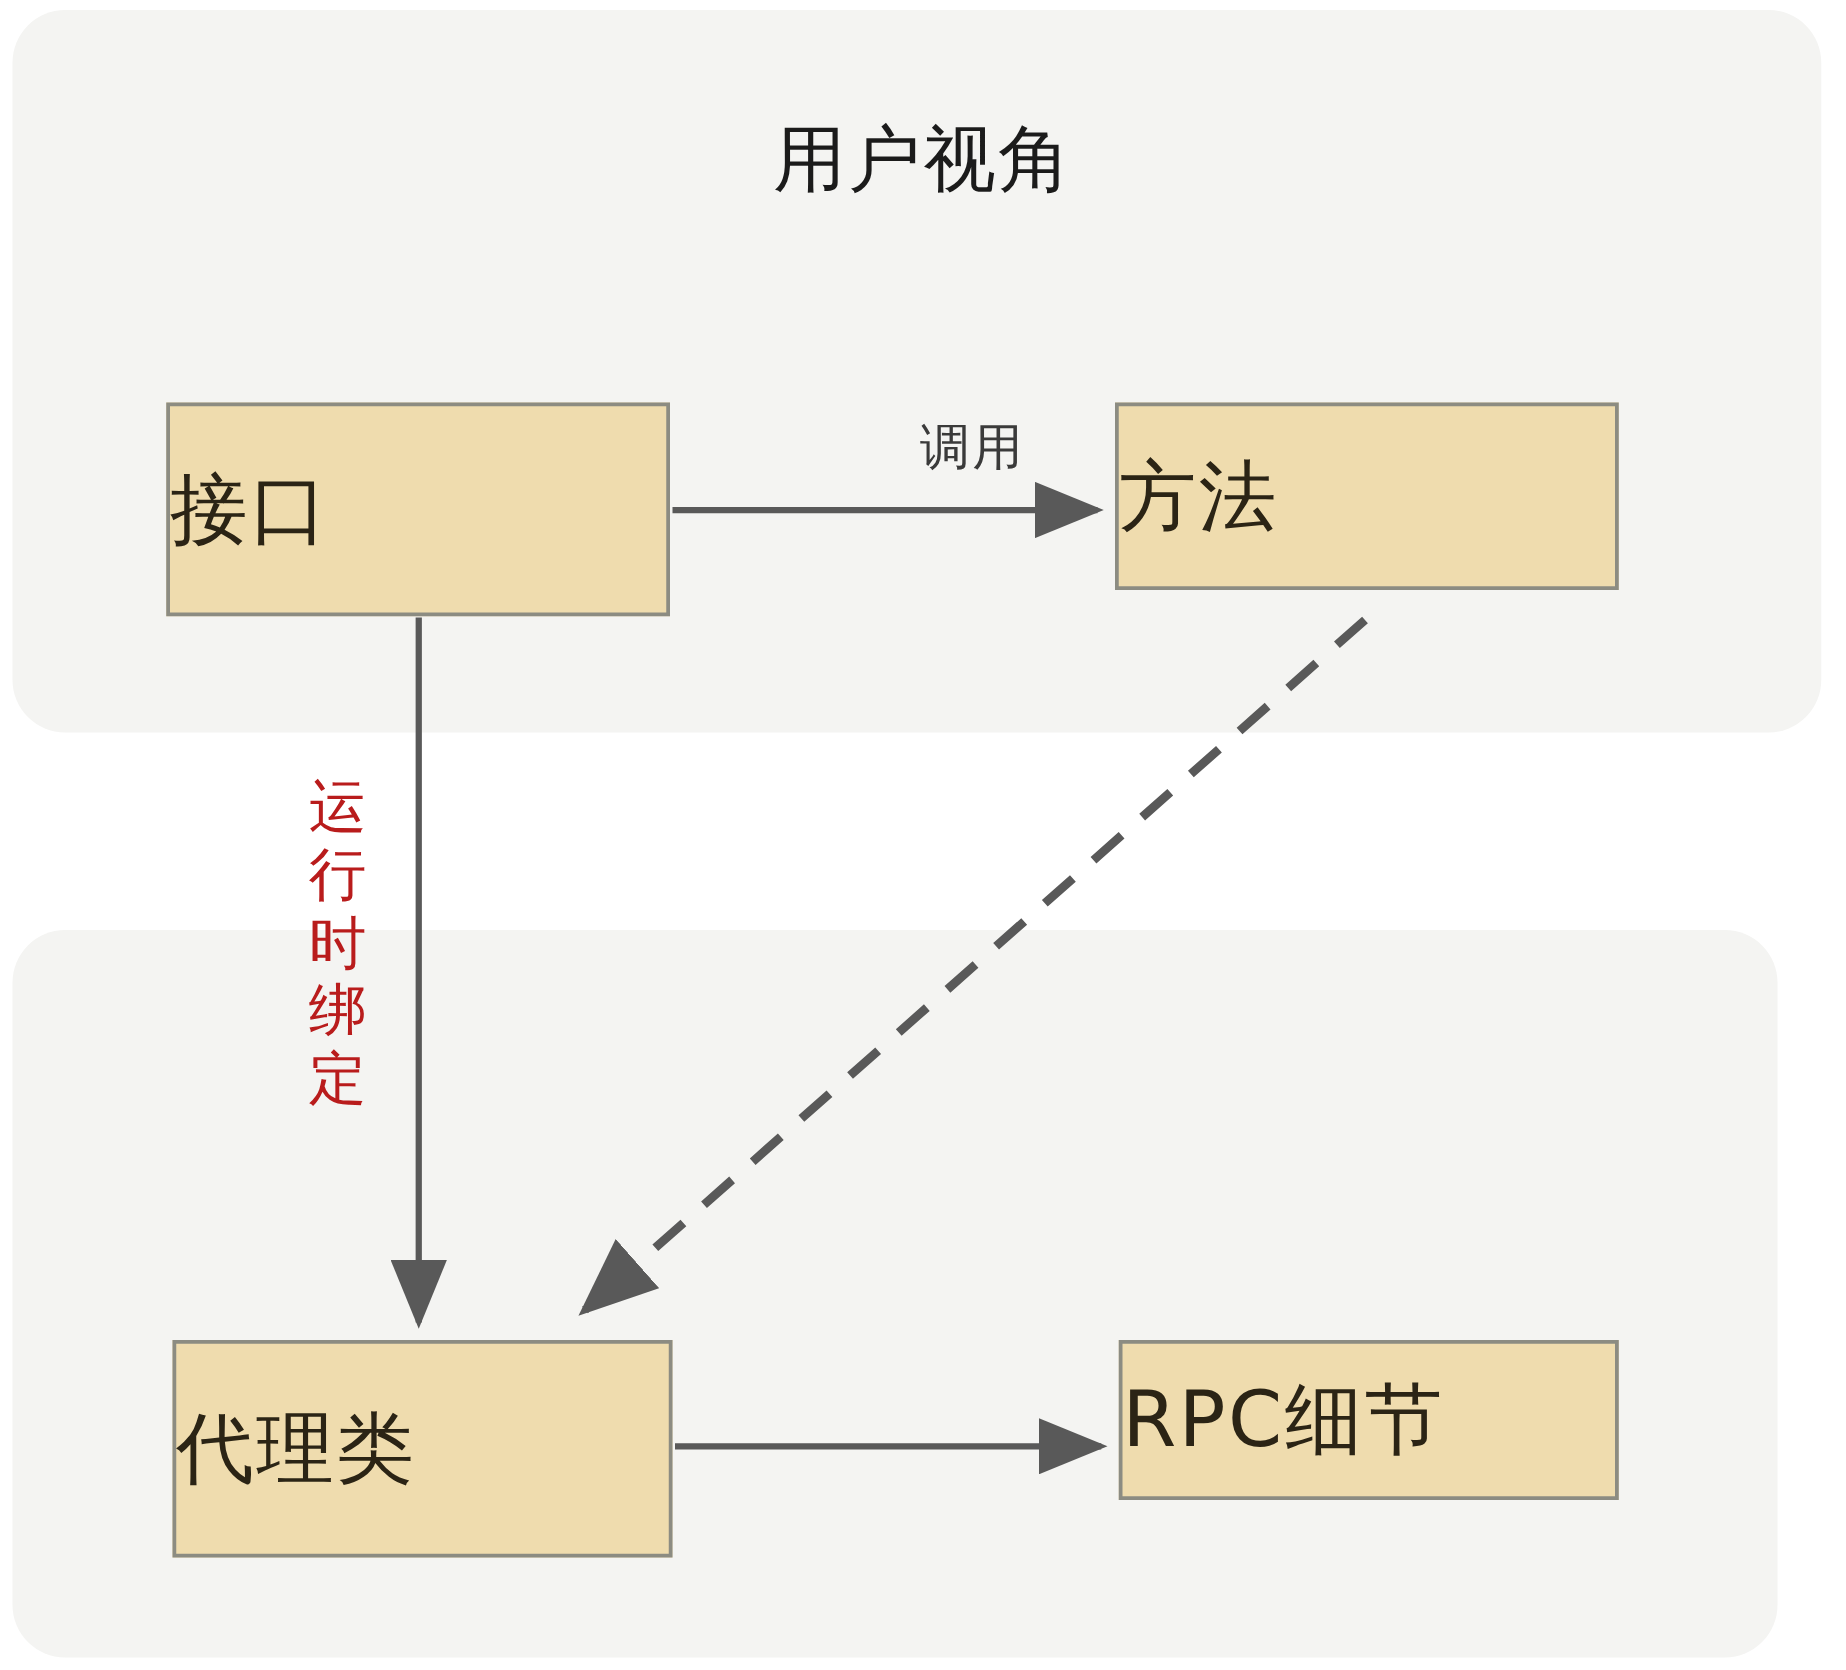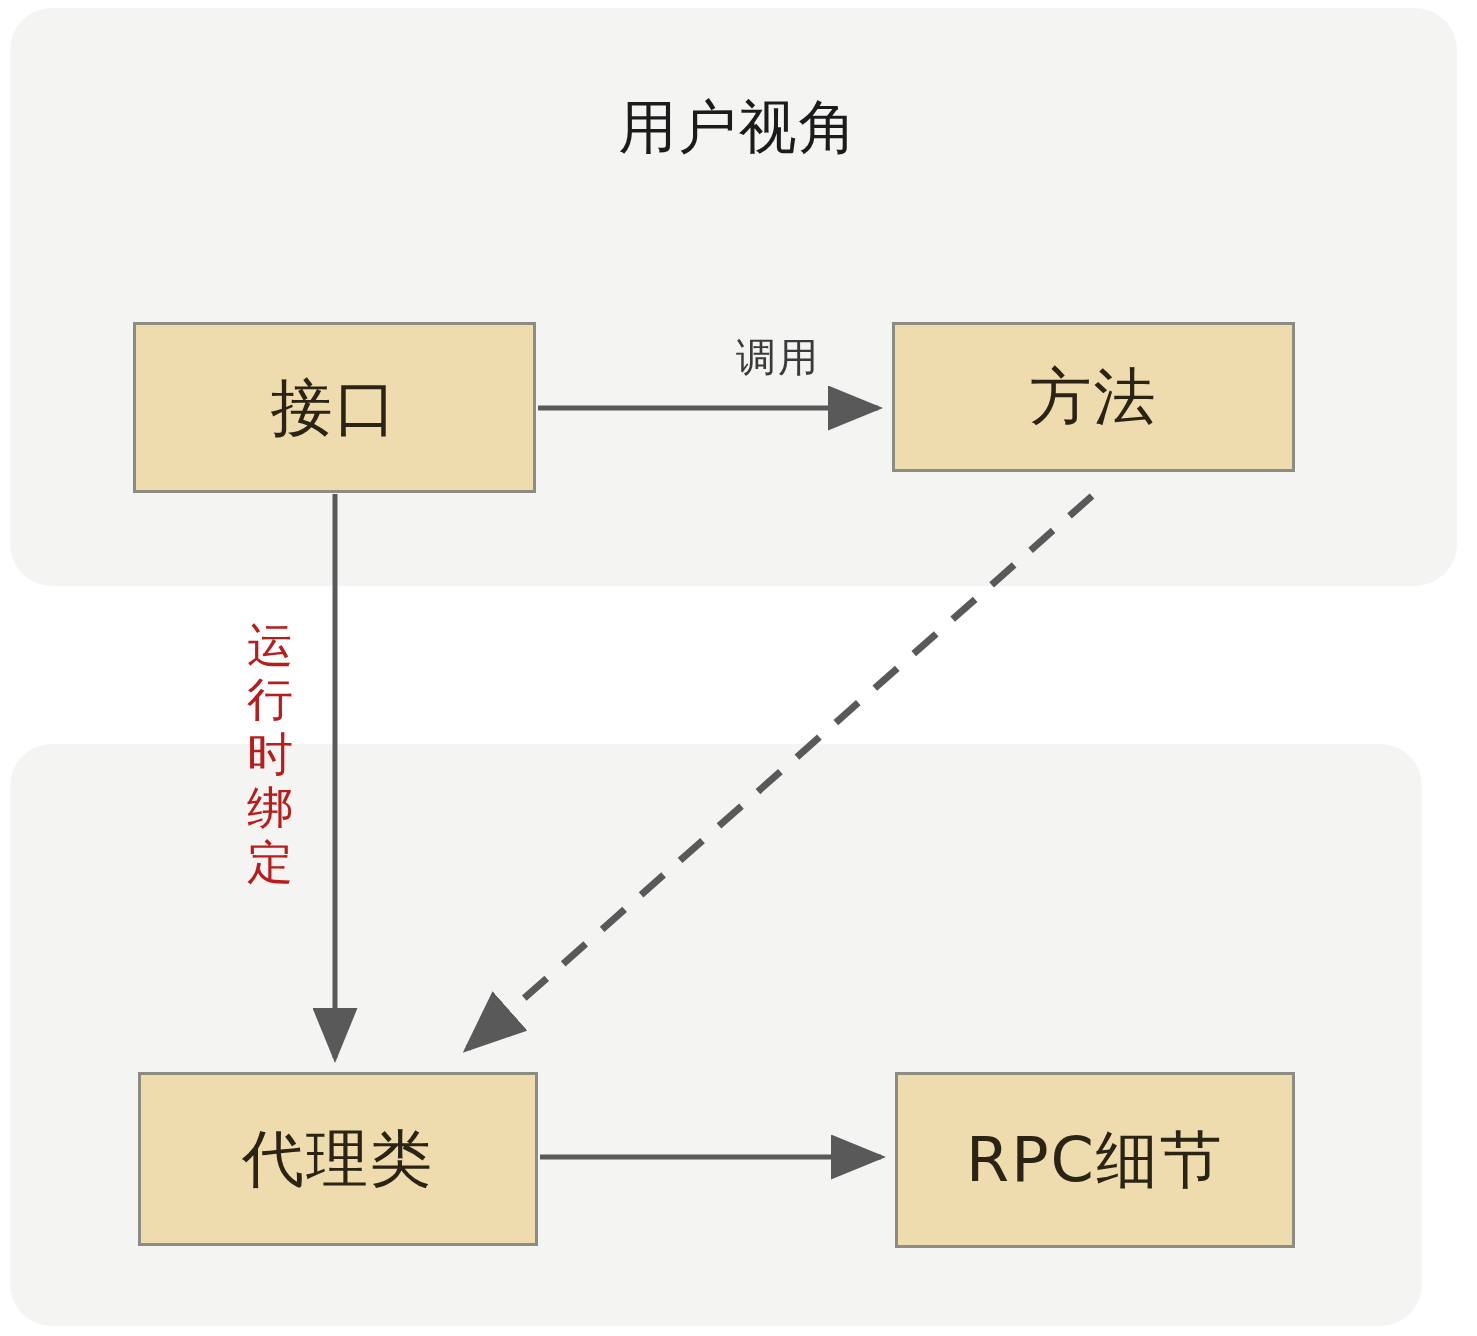--- a/index.html
+++ b/index.html
@@ -46,29 +46,28 @@
     letter-spacing: 2px;
     line-height: 1.1;
   }
   .node {
     position: absolute;
     background: #efdcae;
     border: 3px solid #8c8c82;
     box-sizing: border-box;
     display: flex;
     align-items: center;
-    justify-content: center;
     color: #2b2415;
     font-size: 62px;
     letter-spacing: 2px;
   }
   #node-interface  { left: 133px;  top: 322px;  width: 403px; height: 171px; }
   #node-method     { left: 892px;  top: 322px;  width: 403px; height: 150px; }
   #node-proxy      { left: 138px;  top: 1072px; width: 400px; height: 174px; }
-  #node-rpc        { left: 895px;  top: 1072px; width: 400px; height: 176px; }
+  #node-rpc        { left: 895px;  top: 1072px; width: 400px; height: 128px; }
 
   #edge-label-call {
     position: absolute;
     left: 620px;
     top: 330px;
     width: 200px;
     text-align: right;
     font-size: 40px;
     color: #3a3a3a;
     letter-spacing: 2px;

